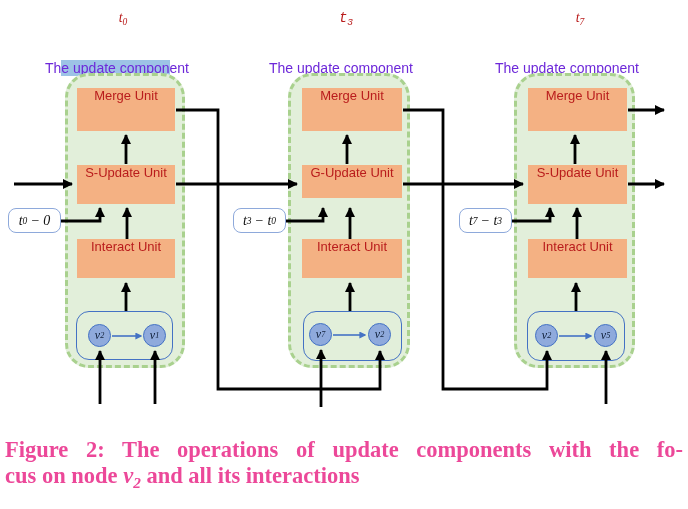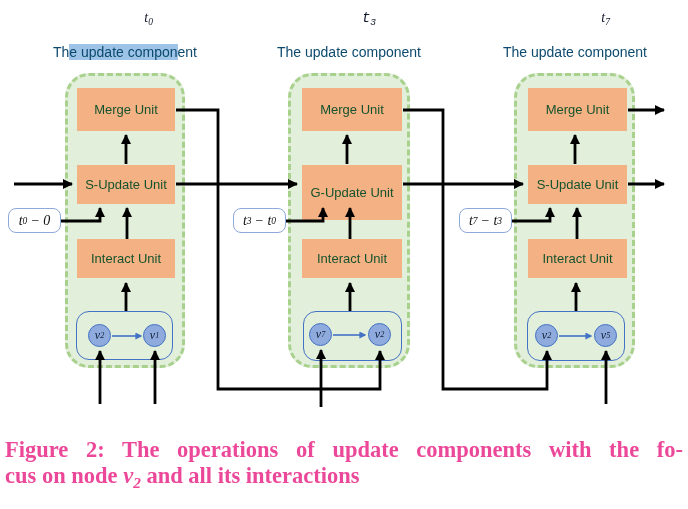--- a/index.html
+++ b/index.html
@@ -1,32 +1,32 @@
 <!DOCTYPE html>
 <html><head>
 <meta charset="utf-8">
 <style>
   html,body{margin:0;padding:0;background:#ffffff;}
   .fig{position:relative;width:688px;height:509px;background:#ffffff;
        font-family:"Liberation Sans",sans-serif;overflow:hidden;}
   .abs{position:absolute;box-sizing:border-box;}
   .green-box{border:3px dashed #A9D18E;background:#E2EFDA;border-radius:24px;}
-  .unit{background:#F4B183;display:flex;align-items:center;justify-content:center;
-        font-size:13px;color:#14532d;text-align:center;}
+  .unit{background:#F4B183;display:flex;align-items:flex-start;justify-content:center;
+        font-size:13px;color:#b91c1c;text-align:center;}
   .node-box{border:1.5px solid #4472C4;border-radius:13px;background:transparent;}
   .circle{width:23px;height:23px;border-radius:50%;background:#8FAADC;
           border:1.5px solid #4472C4;display:flex;align-items:center;justify-content:center;
           font-family:"Liberation Serif",serif;font-style:italic;font-size:12px;color:#10203a;}
   .delta{background:#ffffff;border:1.6px solid #8EA9DB;border-radius:8px;
          display:flex;align-items:center;justify-content:center;
          font-family:"Liberation Serif",serif;font-style:italic;font-size:14px;color:#111;}
   .delta .minus{margin:0 4px;font-style:normal;}
   .ts{font-family:"Liberation Serif",serif;font-style:italic;font-size:14px;
-      color:#0f172a;text-align:right;}
-  .hdr{font-size:14px;color:#0c4a6e;text-align:center;white-space:nowrap;}
+      color:#b91c1c;text-align:center;}
+  .hdr{font-size:14px;color:#6d28d9;text-align:left;white-space:nowrap;margin-top:16px;}
   .hl{background:#9DC3E6;}
   .sub{font-size:0.68em;vertical-align:-0.3em;font-style:italic;}
   .arrows{position:absolute;left:0;top:0;pointer-events:none;}
   .caption{position:absolute;left:5px;top:437px;width:678px;
            font-family:"Liberation Serif",serif;font-weight:bold;color:#ec4899;
            font-size:22.5px;line-height:26px;}
   .cap1{text-align:justify;text-align-last:justify;}
   .cap2{text-align:left;}
   .capv{font-style:italic;}
 </style>
@@ -53,21 +53,21 @@
   <div class="abs unit" style="left:77px;top:165px;width:98px;height:39px;">
       <span>S-Update Unit</span>
     </div>
   <div class="abs unit" style="left:77px;top:239px;width:98px;height:39px;">
       <span>Interact Unit</span>
     </div>
 
   <div class="abs unit" style="left:302px;top:88px;width:100px;height:43px;">
       <span>Merge Unit</span>
     </div>
-  <div class="abs unit" style="left:302px;top:165px;width:100px;height:55px;">
+  <div class="abs unit" style="left:302px;top:165px;width:100px;height:33px;">
       <span>G-Update Unit</span>
     </div>
   <div class="abs unit" style="left:302px;top:239px;width:100px;height:39px;">
       <span>Interact Unit</span>
     </div>
 
   <div class="abs unit" style="left:528px;top:88px;width:99px;height:43px;">
       <span>Merge Unit</span>
     </div>
   <div class="abs unit" style="left:528px;top:165px;width:99px;height:39px;">

